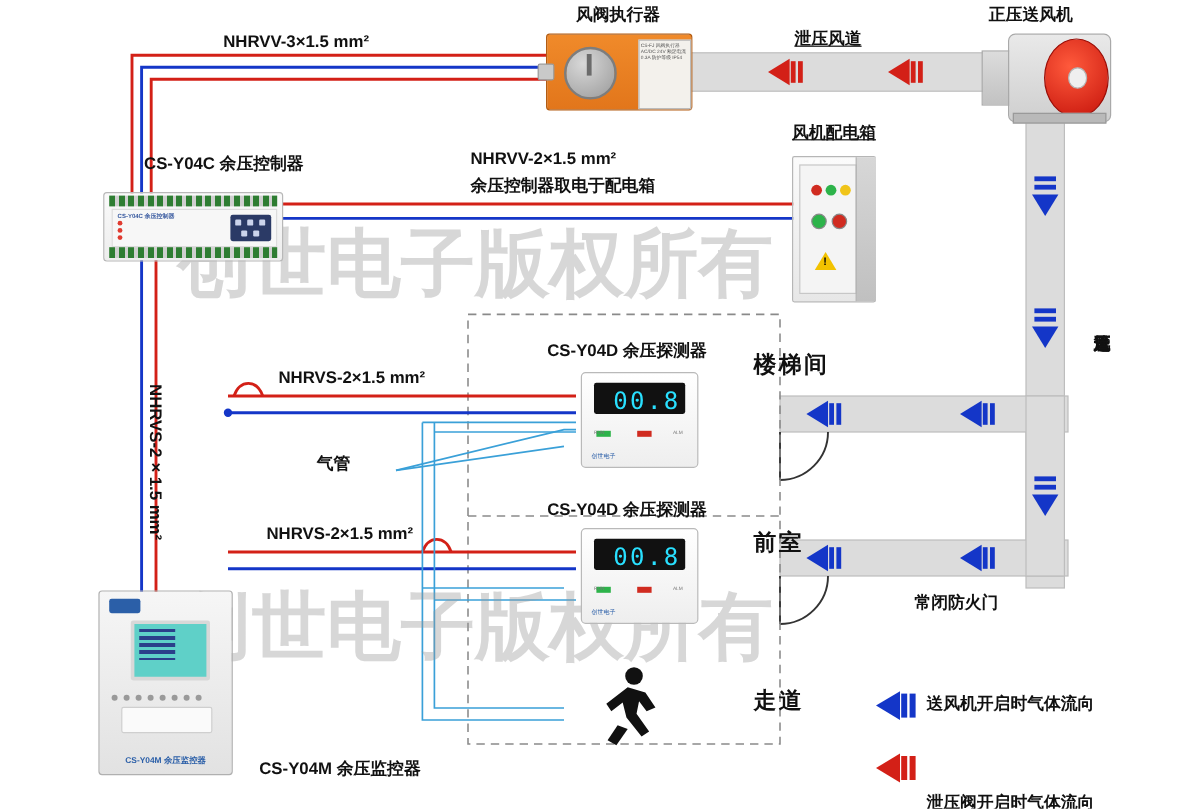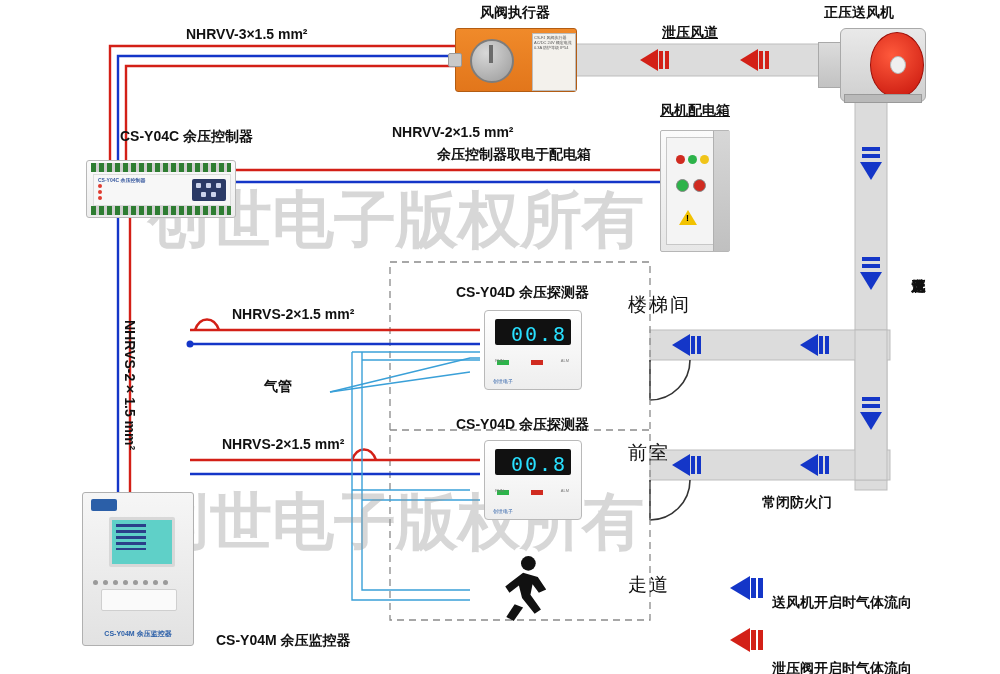--- a/index.html
+++ b/index.html
@@ -8,21 +8,21 @@
     background:#ffffff;
     font-family:"Liberation Sans","DejaVu Sans",sans-serif;
     position:relative;
     overflow:hidden;
     color:#111;
   }
   .stage{position:absolute;left:0;top:0;width:1000px;height:674px;}
   .lbl{position:absolute;font-size:14px;color:#111;white-space:nowrap;}
   .lbl.b{font-weight:bold;}
   .lbl.v{writing-mode:vertical-rl;text-orientation:mixed;}
-  .big{font-size:19px;font-weight:normal;letter-spacing:2px;}
+  .big{font-size:19px;font-weight:bold;letter-spacing:2px;}
   .wm{
     position:absolute;
     font-family:"DejaVu Sans",sans-serif;
     font-weight:bold;
     color:rgba(150,150,150,0.38);
     white-space:nowrap;
     pointer-events:none;
   }
   svg.layer{position:absolute;left:0;top:0;width:1000px;height:674px;}
 
@@ -316,21 +316,21 @@
     <div class="cap">CS-Y04M 余压监控器</div>
   </div>
 
   <div class="lbl b" style="left:146px;top:26px;padding-left:40px;">NHRVV-3×1.5 mm²</div>
   <div class="lbl b" style="left:480px;top:4px;">风阀执行器</div>
   <div class="lbl b" style="left:662px;top:24px;text-decoration:underline;">泄压风道</div>
   <div class="lbl b" style="left:824px;top:4px;">正压送风机</div>
 
   <div class="lbl b" style="left:120px;top:128px;">CS-Y04C 余压控制器</div>
   <div class="lbl b" style="left:392px;top:124px;">NHRVV-2×1.5 mm²</div>
-  <div class="lbl b" style="left:392px;top:146px;margin-left:45px;">余压控制器取电于配电箱</div>
+  <div class="lbl b" style="left:392px;top:146px;">余压控制器取电于配电箱</div>
   <div class="lbl b" style="left:660px;top:102px;text-decoration:underline;">风机配电箱</div>
 
   <div class="lbl b v" style="left:910px;top:268px;">正压送风管道</div>
   <div class="lbl b v" style="left:122px;top:320px;">NHRVS-2×1.5 mm²</div>
 
   <div class="lbl b" style="left:232px;top:306px;">NHRVS-2×1.5 mm²</div>
   <div class="lbl b" style="left:222px;top:436px;">NHRVS-2×1.5 mm²</div>
 
   <div class="lbl b" style="left:456px;top:284px;">CS-Y04D 余压探测器</div>
   <div class="lbl b" style="left:456px;top:416px;">CS-Y04D 余压探测器</div>
@@ -343,16 +343,16 @@
   <div class="lbl big" style="left:628px;top:440px;width:34px;line-height:26px;">
     <span>前室</span>
   </div>
   <div class="lbl big" style="left:628px;top:572px;width:34px;line-height:26px;">
     <span>走道</span>
   </div>
 
   <div class="lbl b" style="left:762px;top:494px;">常闭防火门</div>
   <div class="lbl b" style="left:216px;top:632px;">CS-Y04M 余压监控器</div>
 
-  <div class="lbl b" style="left:772px;top:594px;">送风机开启时气体流向</div>
+  <div class="lbl b" style="left:772px;top:578px;">送风机开启时气体流向</div>
   <div class="lbl b" style="left:772px;top:660px;">泄压阀开启时气体流向</div>
 
 </div>
 
 </body></html>

